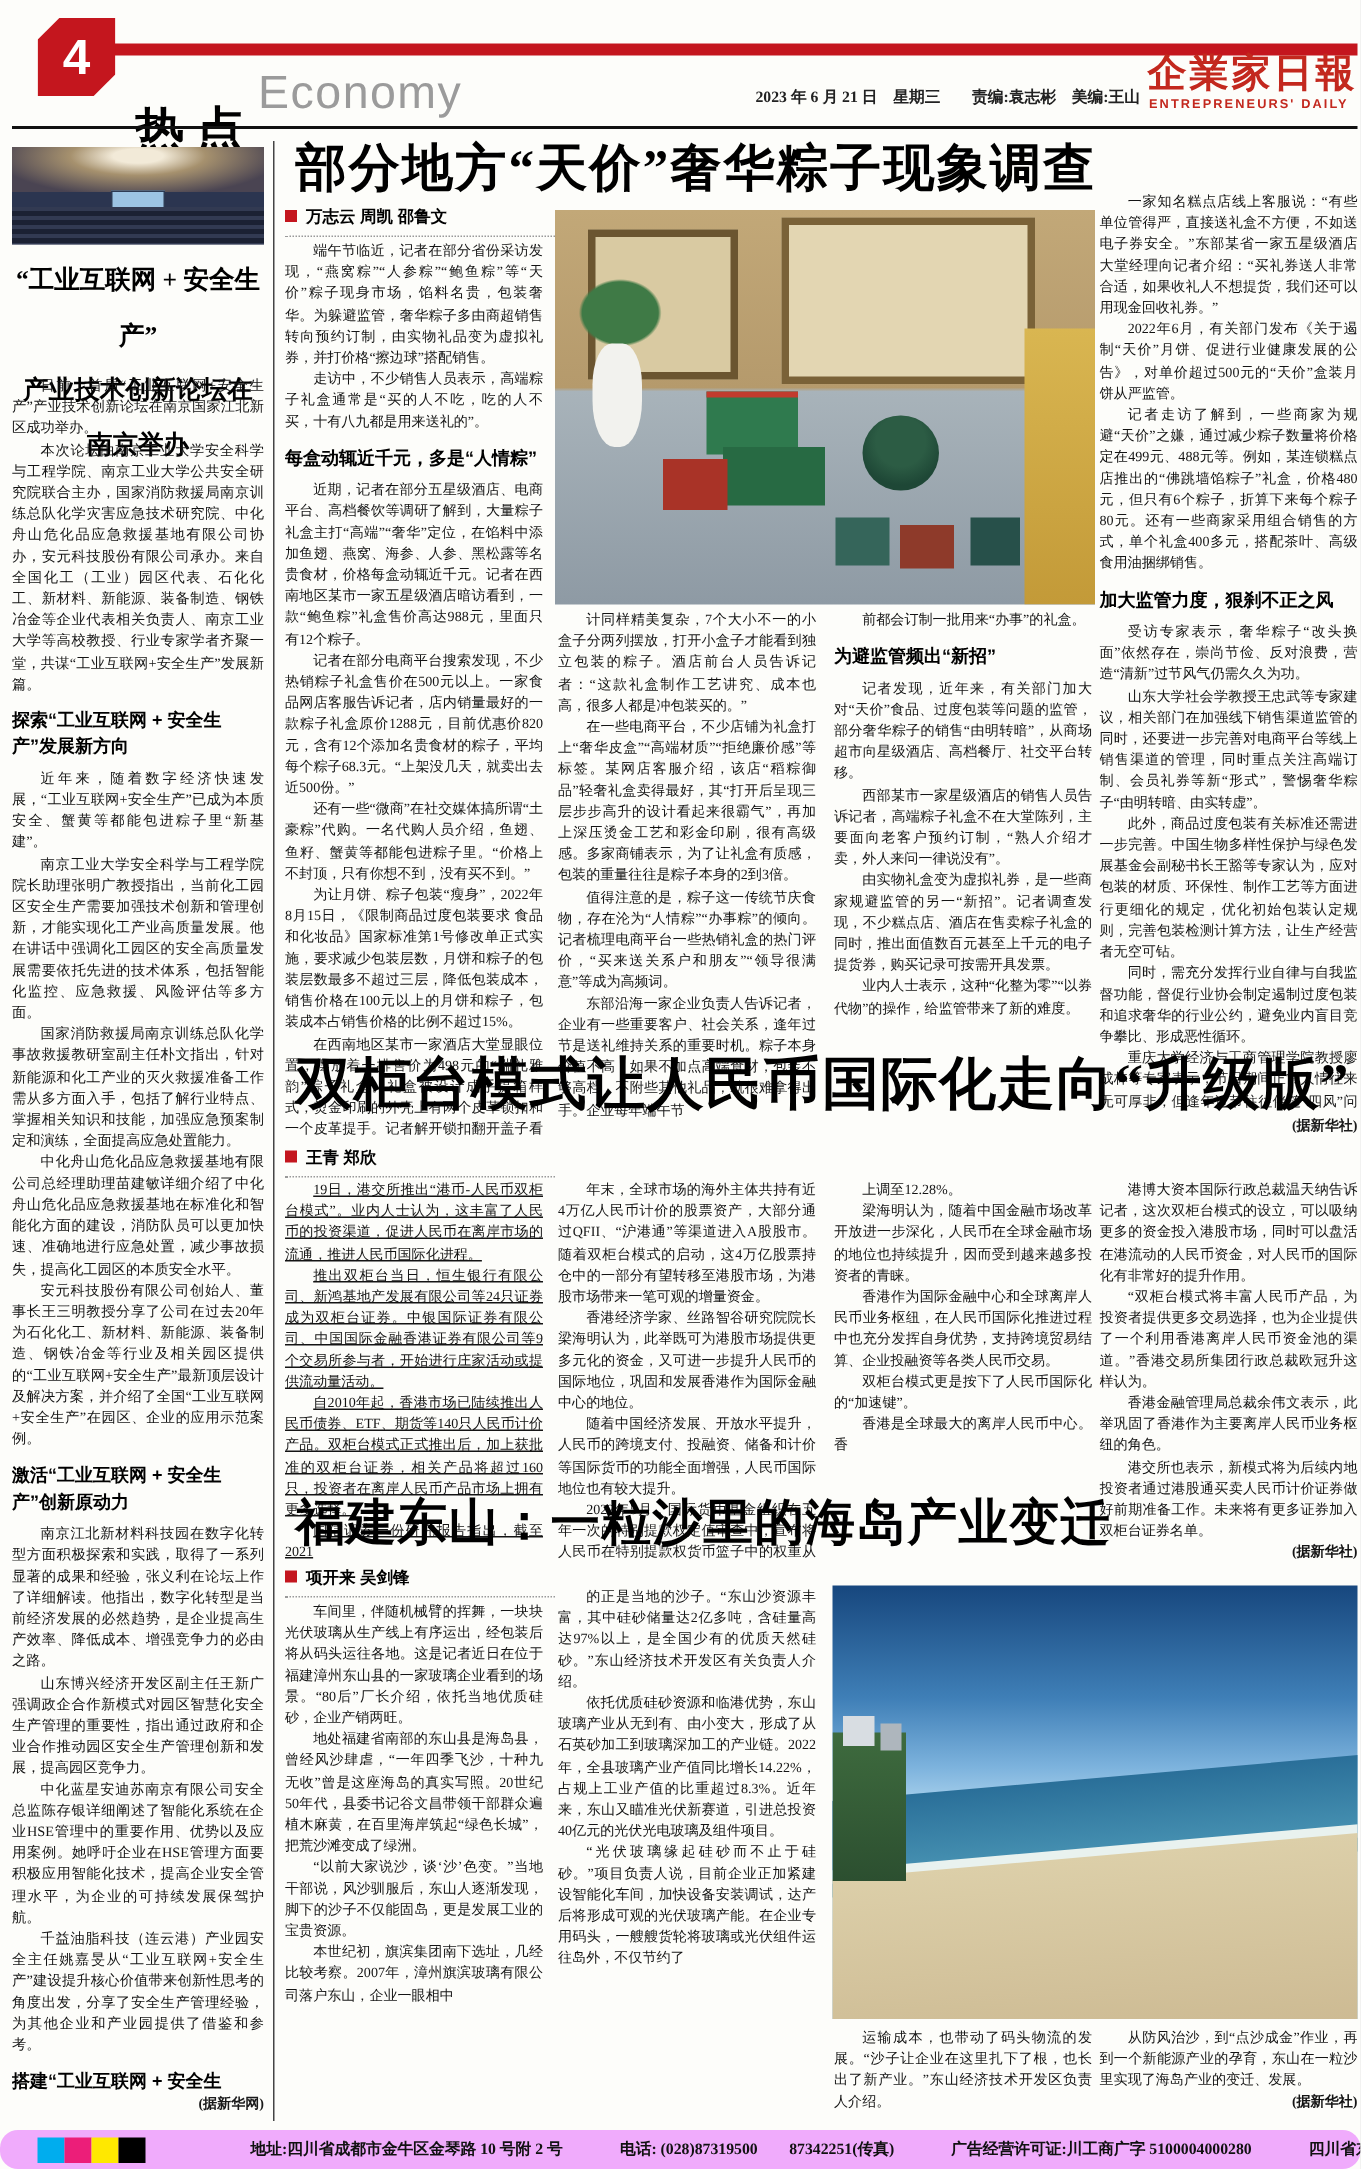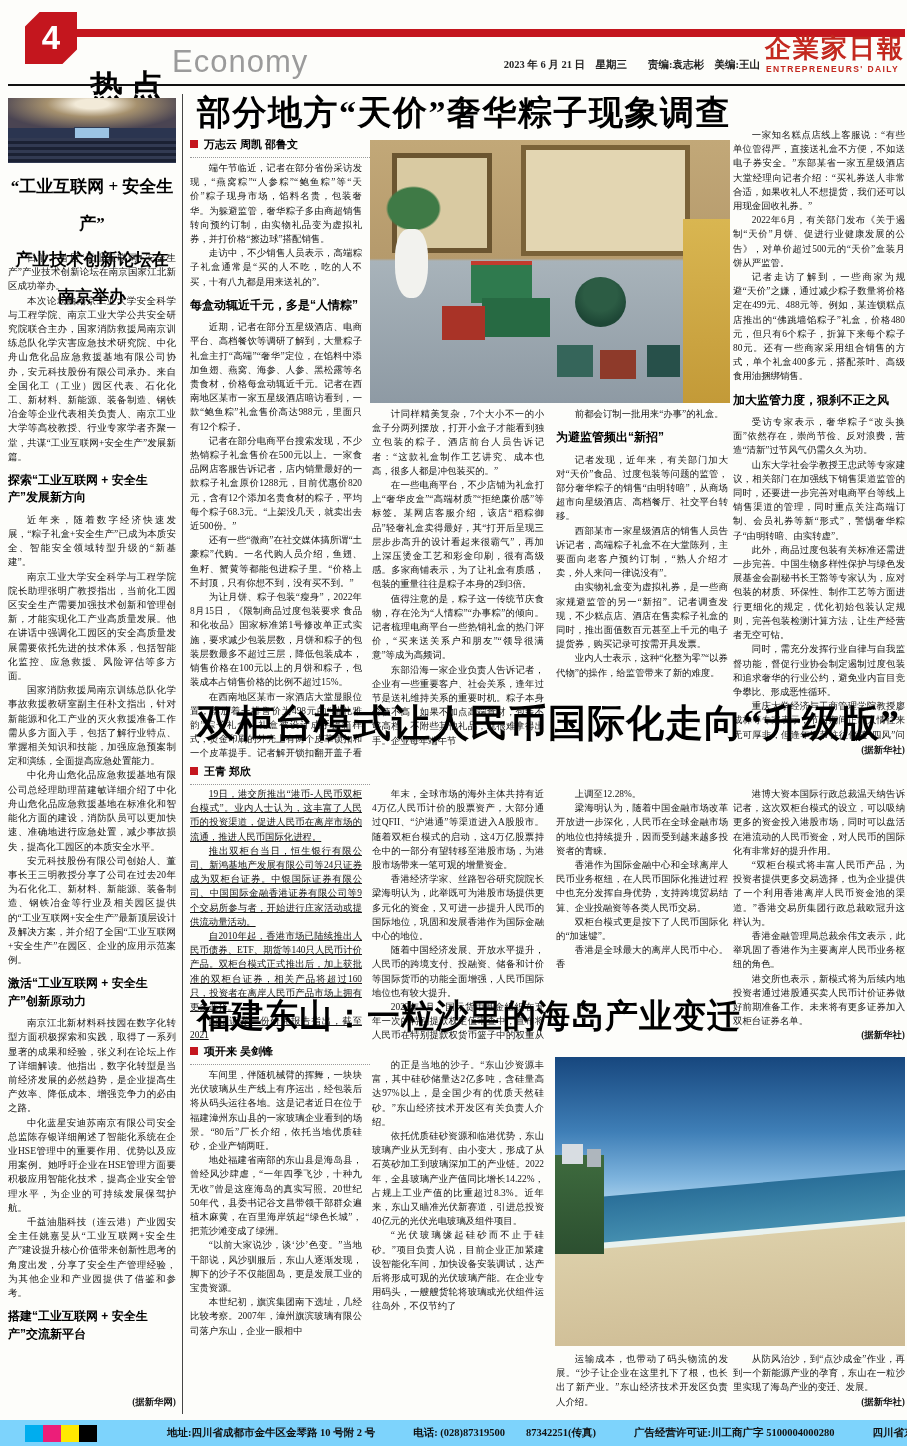--- a/index.html
+++ b/index.html
@@ -96,22 +96,22 @@
   #g-photo .surf { position:absolute; left:-10%; top:60%; width:130%; height:3%;
     background:#e9f2ef; transform:rotate(-5deg); }
   #g-photo .sand { position:absolute; left:-12%; top:62%; width:135%; height:55%;
     background:linear-gradient(180deg,#dccfa9,#c9b58d); transform:rotate(-5deg); }
   #g-photo .veg { position:absolute; left:0; top:34%; width:14%; height:34%;
     background:linear-gradient(180deg,#3e6b3e,#2c4f30); }
   #g-photo .b1 { position:absolute; left:2%; top:30%; width:6%; height:7%; background:#d8dde2; }
   #g-photo .b2 { position:absolute; left:9%; top:32%; width:4%; height:6%; background:#aeb6bd; }
 
   
-  #footer { position:absolute; left:0; top:1420px; width:907px; height:26px; background:#7dd3fc;
-    display:flex; align-items:center; font-size:10.5px; font-weight:bold; color:#111; }
+  #footer { position:absolute; left:0; top:1420px; width:907px; height:26px; background:#f0abfc;
+    display:flex; align-items:center; font-size:10.5px; font-weight:bold; color:#111;border-radius:12px; }
   #footer .swatches { display:flex; margin-left:25px; }
   #footer .sw { width:18px; height:17px; }
   #footer .gap { flex:0 0 38px; }
   #footer .item { white-space:nowrap; }
   #footer .lead { flex:0 0 70px; }
 </style>
 </head>
 <body>
 
 <div id="page">
@@ -134,27 +134,28 @@
     <div class="crowd"></div>
   </div>
   <div id="sb-headline">
     <div>“工业互联网 + 安全生产”</div>
     <div>产业技术创新论坛在南京举办</div>
   </div>
   <div class="col" style="left:8px;top:251px;width:168px;height:1146px;font-size:9.5px;">
       <div class="blk-p">日前，首届“工业互联网+安全生产”产业技术创新论坛在南京国家江北新区成功举办。</div>
       <div class="blk-p">本次论坛由南京工业大学安全科学与工程学院、南京工业大学公共安全研究院联合主办，国家消防救援局南京训练总队化学灾害应急技术研究院、中化舟山危化品应急救援基地有限公司协办，安元科技股份有限公司承办。来自全国化工（工业）园区代表、石化化工、新材料、新能源、装备制造、钢铁冶金等企业代表相关负责人、南京工业大学等高校教授、行业专家学者齐聚一堂，共谋“工业互联网+安全生产”发展新篇。</div>
       <div class="blk-h">探索“工业互联网 + 安全生产”发展新方向</div>
-      <div class="blk-p">近年来，随着数字经济快速发展，“粽子礼盒+安全生产”已成为本质安全、智能安全领域转型升级的“新基建”。</div>
+      <div class="blk-p">近年来，随着数字经济快速发展，“工业互联网+安全生产”已成为本质安全、蟹黄等都能包进粽子里“新基建”。</div>
       <div class="blk-p">南京工业大学安全科学与工程学院院长助理张明广教授指出，当前化工园区安全生产需要加强技术创新和管理创新，才能实现化工产业高质量发展。他在讲话中强调化工园区的安全高质量发展需要依托先进的技术体系，包括智能化监控、应急救援、风险评估等多方面。</div>
       <div class="blk-p">国家消防救援局南京训练总队化学事故救援教研室副主任朴文指出，针对新能源和化工产业的灭火救援准备工作需从多方面入手，包括了解行业特点、掌握相关知识和技能，加强应急预案制定和演练，全面提高应急处置能力。</div>
       <div class="blk-p">中化舟山危化品应急救援基地有限公司总经理助理苗建敏详细介绍了中化舟山危化品应急救援基地在标准化和智能化方面的建设，消防队员可以更加快速、准确地进行应急处置，减少事故损失，提高化工园区的本质安全水平。</div>
       <div class="blk-p">安元科技股份有限公司创始人、董事长王三明教授分享了公司在过去20年为石化化工、新材料、新能源、装备制造、钢铁冶金等行业及相关园区提供的“工业互联网+安全生产”最新顶层设计及解决方案，并介绍了全国“工业互联网+安全生产”在园区、企业的应用示范案例。</div>
       <div class="blk-h">激活“工业互联网 + 安全生产”创新原动力</div>
       <div class="blk-p">南京江北新材料科技园在数字化转型方面积极探索和实践，取得了一系列显著的成果和经验，张义利在论坛上作了详细解读。他指出，数字化转型是当前经济发展的必然趋势，是企业提高生产效率、降低成本、增强竞争力的必由之路。</div>
+      <div class="blk-p">山东博兴经济开发区副主任王新广强调政企合作新模式对园区智慧化安全生产管理的重要性，指出通过政府和企业合作推动园区安全生产管理创新和发展，提高园区竞争力。</div>
       <div class="blk-p">中化蓝星安迪苏南京有限公司安全总监陈存银详细阐述了智能化系统在企业HSE管理中的重要作用、优势以及应用案例。她呼吁企业在HSE管理方面要积极应用智能化技术，提高企业安全管理水平，为企业的可持续发展保驾护航。</div>
       <div class="blk-p">千益油脂科技（连云港）产业园安全主任姚嘉旻从“工业互联网+安全生产”建设提升核心价值带来创新性思考的角度出发，分享了安全生产管理经验，为其他企业和产业园提供了借鉴和参考。</div>
       <div class="blk-h">搭建“工业互联网 + 安全生产”交流新平台</div>
     </div>
   <div class="attr-abs" style="left:8px;top:1396px;width:168px;">(据新华网)</div>
 
   <div id="z-headline" class="headline">部分地方“天价”奢华粽子现象调查</div>
   <div class="byline" style="left:190px;top:137px;">
     <span class="sq"></span><span>万志云 周凯 邵鲁文</span>
   </div>

